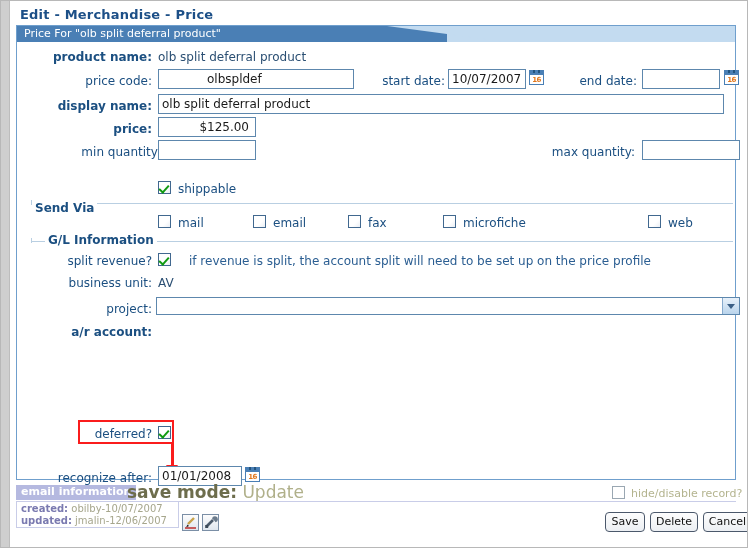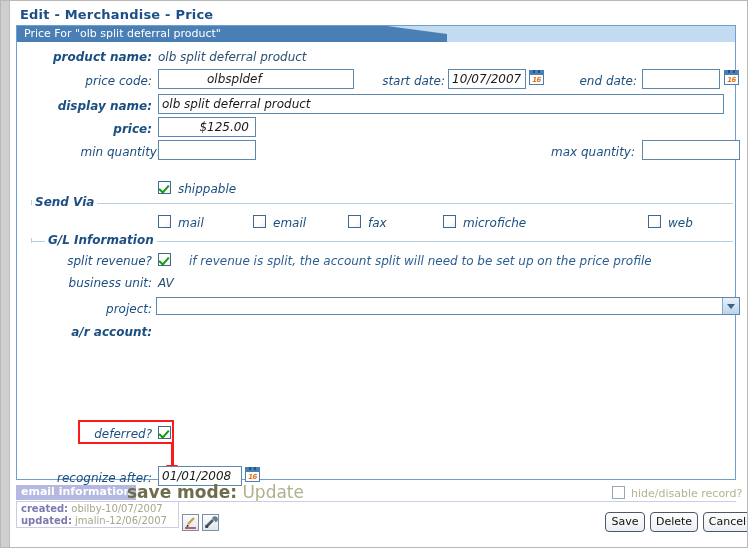--- a/index.html
+++ b/index.html
@@ -64,21 +64,21 @@
     border-style: solid;
     border-width: 0 120px 16px 0;
     border-color: transparent #c3dbf0 transparent transparent;
   }
   .panel-header .hdr-text {
     position: absolute; left: 7px; top: 1px;
     font-size: 11px; color: #ffffff; white-space: nowrap;
     line-height: 14px;
   }
 
-  .panel-body { position: relative; height: 437px; font-style: italic; }
+  .panel-body { position: relative; height: 437px; }
 
   
   .lbl {
     position: absolute;
     font-size: 12px; color: #1b4f81;
     text-align: right;
     white-space: nowrap;
     line-height: 14px;
   }
   .lbl.b { font-weight: bold; }
@@ -339,21 +339,21 @@
         <div class="tbox" style="left:141px; top:98px; width:98px; height:20px;"></div>
 
         <div class="lbl" style="left:518px; top:103px; width:100px;">max quantity:</div>
         <div class="tbox" style="left:625px; top:98px; width:98px; height:20px;"></div>
 
         <div class="cbx on" style="left:141px; top:139px;"></div>
         <div class="cbxlabel" style="left:161px; top:140px;">shippable</div>
 
         <div class="fs-tick" style="left:14px; top:158px;"></div>
         <div class="fs-line" style="left:14px; top:161px; width:702px;"></div>
-        <div class="fs-legend" style="left:15px; top:154px;">Send Via</div>
+        <div class="fs-legend" style="left:15px; top:160px;">Send Via</div>
 
         <div class="cbx" style="left:141px; top:173px;"></div>
         <div class="cbxlabel" style="left:161px; top:174px;">mail</div>
 
         <div class="cbx" style="left:236px; top:173px;"></div>
         <div class="cbxlabel" style="left:256px; top:174px;">email</div>
 
         <div class="cbx" style="left:331px; top:173px;"></div>
         <div class="cbxlabel" style="left:351px; top:174px;">fax</div>
 

